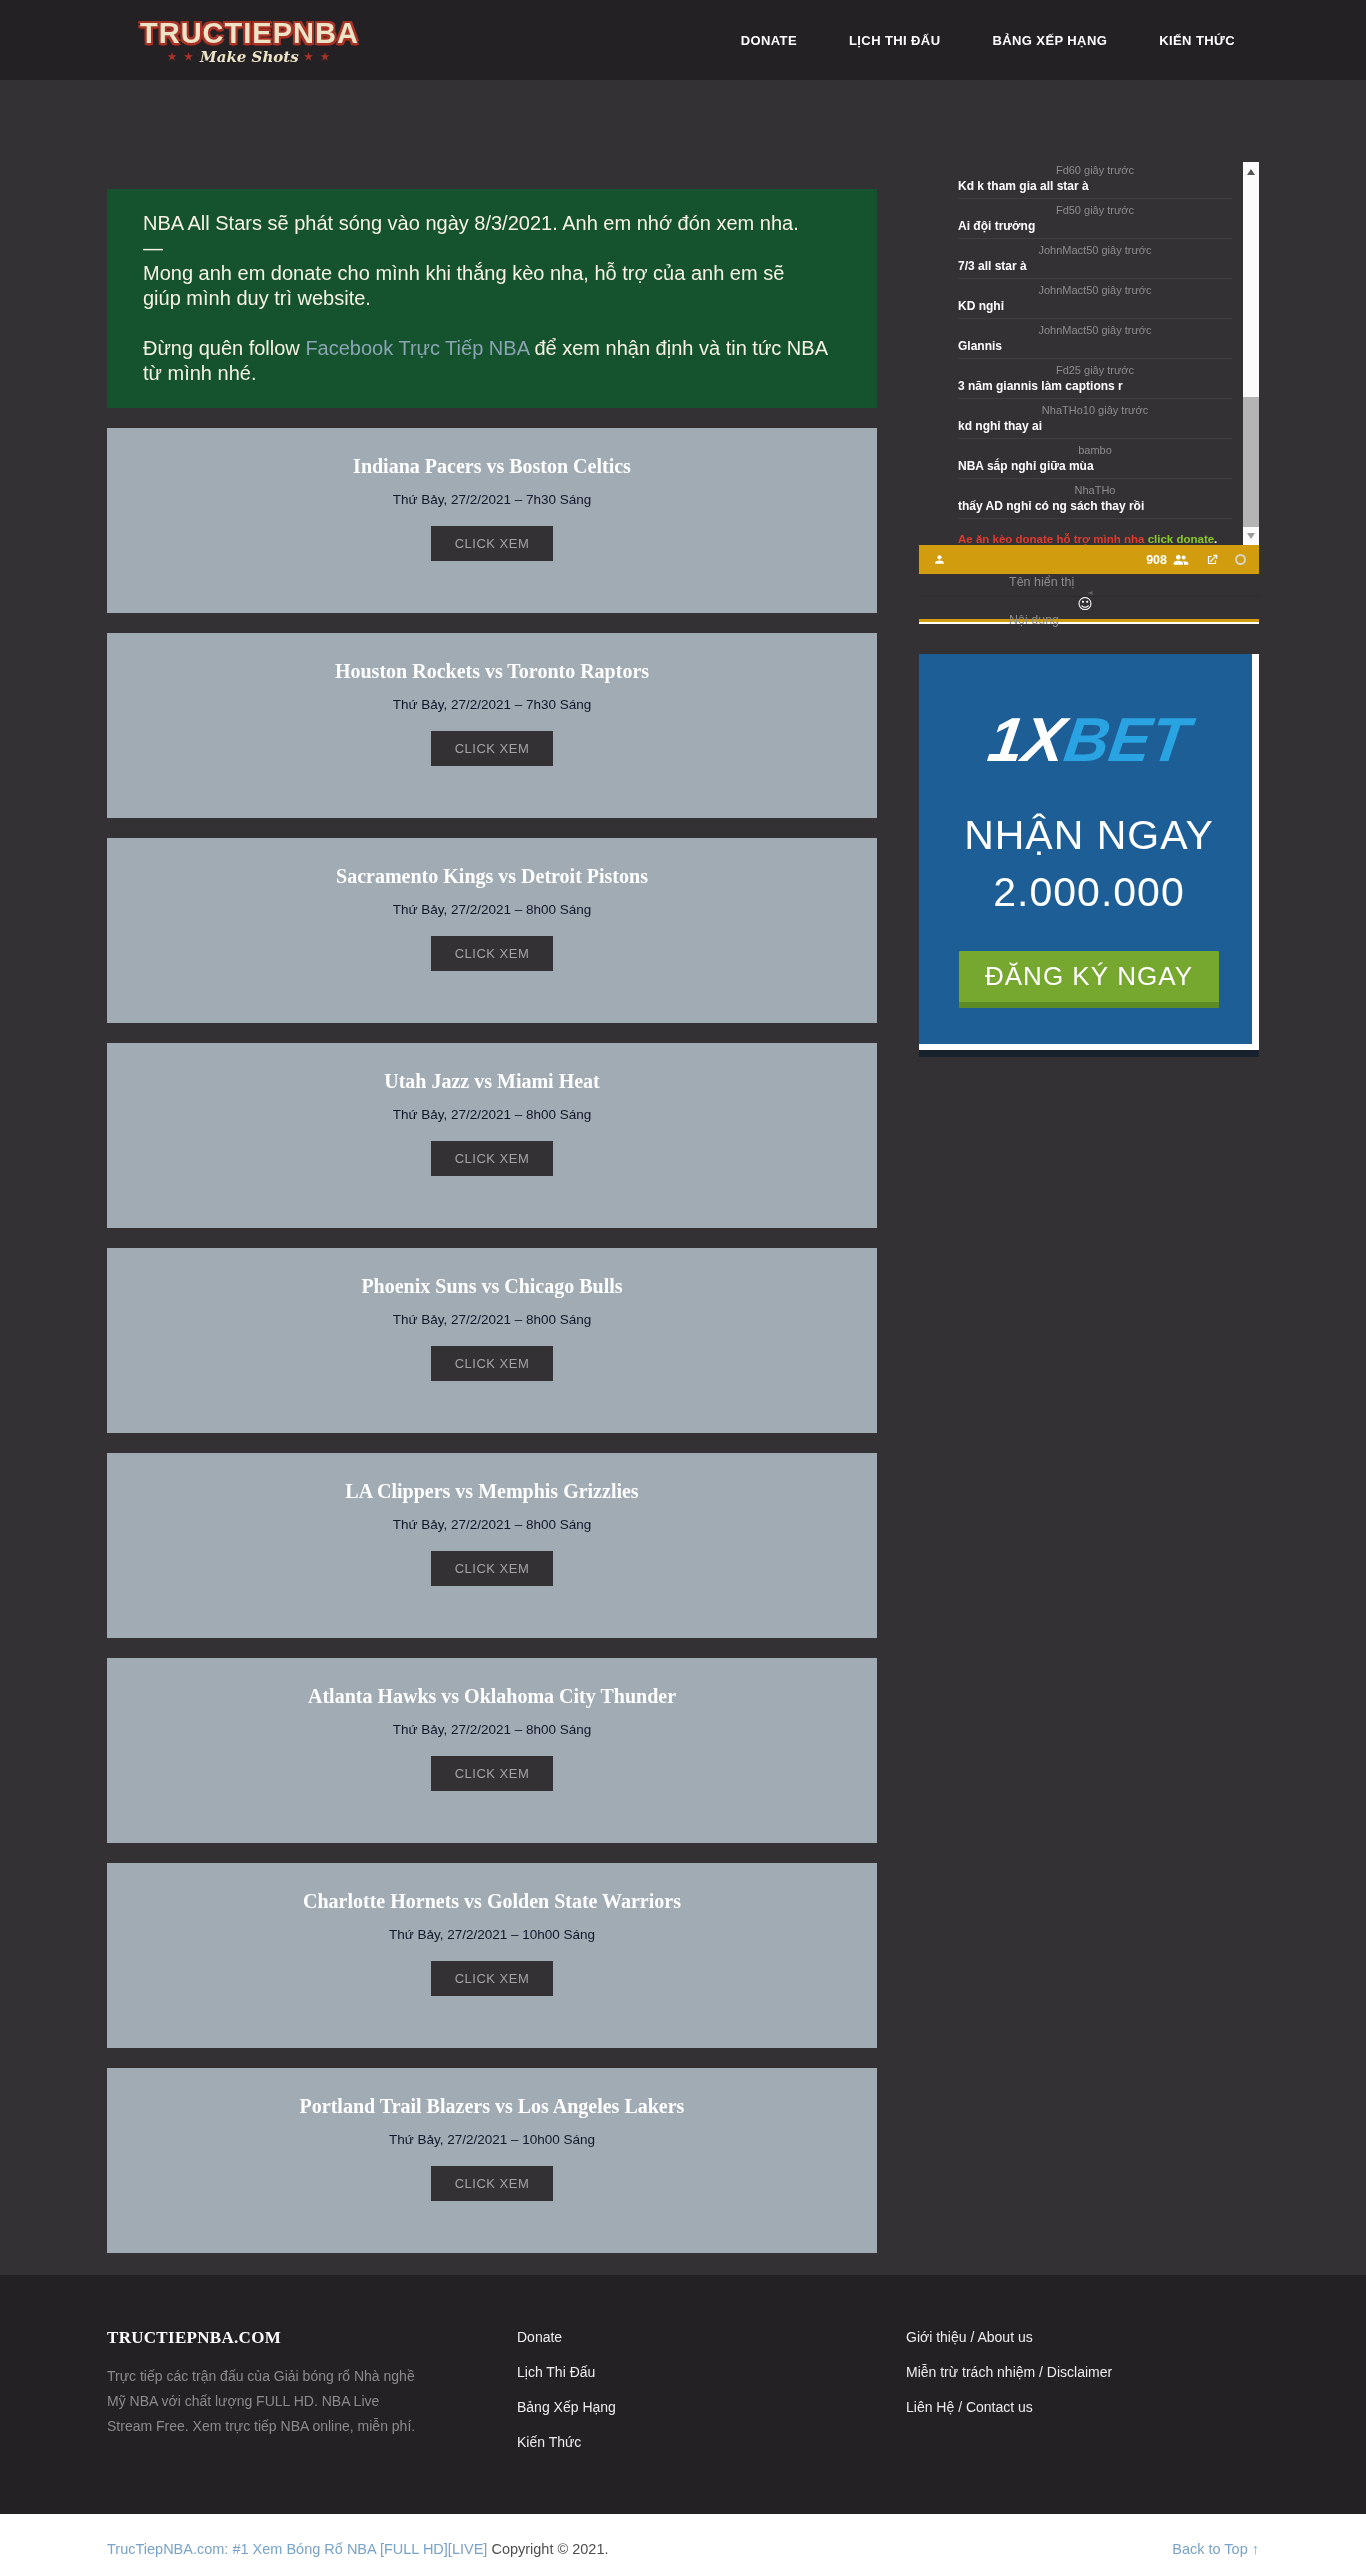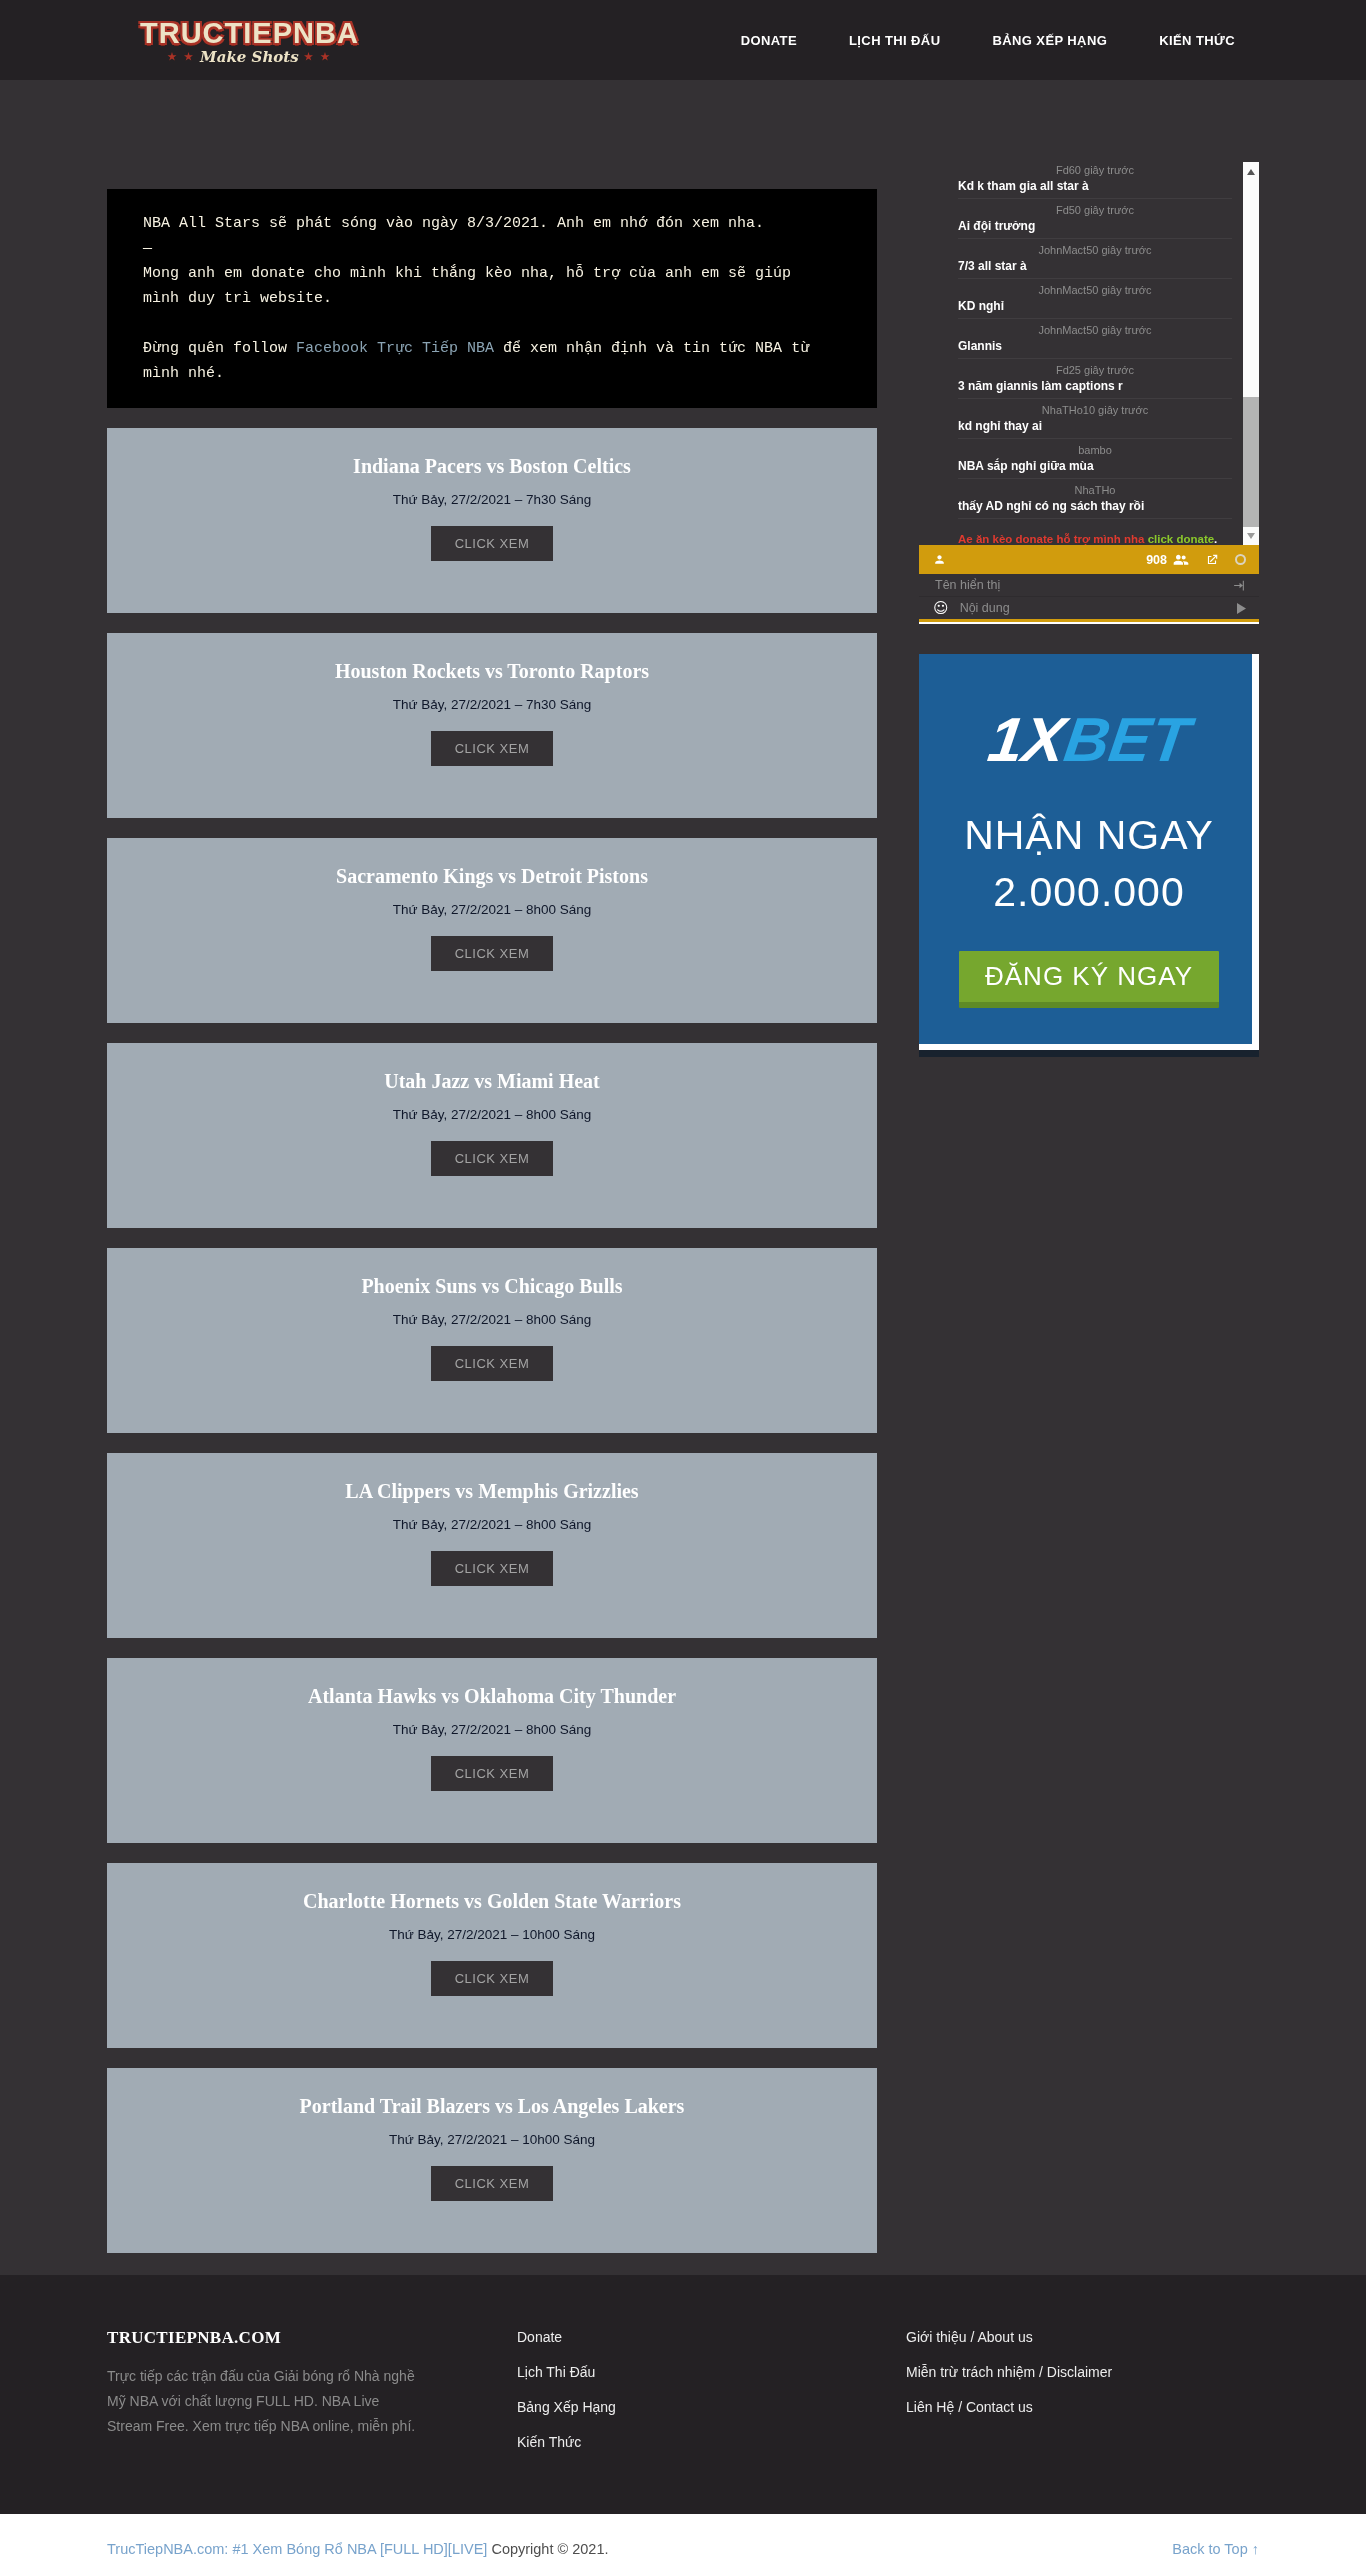--- a/index.html
+++ b/index.html
@@ -19,21 +19,21 @@
   .logo-stars { color:#a93226; font-size:10px; font-style:normal; letter-spacing:2px;
                 position:relative; top:-2px; text-shadow:none; }
   .main-nav { display:flex; gap:52px; }
   .main-nav a { color:#fff; font-size:13px; font-weight:700; letter-spacing:.4px;
                 text-decoration:none; cursor:pointer; }
 
   
   .content { position:relative; height:2195px; overflow:hidden; }
   .main-col { position:absolute; left:107px; top:109px; width:770px; }
 
-  .notice { background:#000000; padding:22px 36px; color:#f7f2e2; font-size:15px; line-height:25px;font-family:Liberation Mono, monospace; }
+  .notice { background:#14532d; padding:22px 36px; color:#f7f2e2; font-size:20px; line-height:25px; }
   .notice p { margin:0; }
   .notice .wrapline { max-width:660px; }
   .notice .spaced { margin-top:25px; }
   .notice a { color:#8ba4b4; text-decoration:none; cursor:pointer; }
 
   .game-card { background:#a1abb4; height:185px; margin-top:20px; text-align:center; padding-top:27px; }
   .game-title { font-family:"Liberation Serif","DejaVu Serif",serif; font-weight:700;
                 font-size:20px; color:#fff; margin:0; }
   .game-date { margin-top:14px; font-size:13.5px; color:#0f172a; }
   .watch-btn { margin-top:19px; display:inline-block; background:#343134; color:#a3a3a3;
@@ -61,21 +61,21 @@
   .sb-thumb { position:absolute; left:0; top:235px; width:16px; height:130px; background:#b4b4b4; }
 
   .chat-bar { height:29px; background:#d19c0d; display:flex; align-items:center;
               padding:0 13px 0 14px; }
   .chat-bar .spacer { flex:1; }
   .chat-bar svg { display:block; }
   .chat-count { color:#fff; font-weight:700; font-size:12.5px; margin-right:6px; }
   .bar-gap { width:16px; }
   .status-ring { width:11px; height:11px; border-radius:50%; border:2px solid #ddd; opacity:.85; }
 
-  .chat-input-row { display:flex; align-items:center; padding:0 13px 0 14px; border-bottom:1px solid #2e2b2e; }
+  .chat-input-row { display:flex; align-items:center; padding:0 13px 0 14px; border-bottom:1px solid #2e2b2e;flex-direction:column; }
   .row-name { height:23px; } .row-msg { height:22px; border-bottom:none; }
   .chat-input-row input { flex:1; background:transparent; border:none; outline:none;
                           color:#cfcfcf; font-size:12.5px; font-family:"Liberation Sans",sans-serif; }
   .chat-input-row input::placeholder { color:#8d8d8d; opacity:1; }
   .smiley { color:#fff; font-size:15px; margin-right:9px; cursor:pointer;
             font-family:"DejaVu Sans",sans-serif; line-height:1; }
   .chat-underline { height:3px; background:#d19c0d; }
   .chat-underline-white { height:2px; background:#fff; }
 
   

